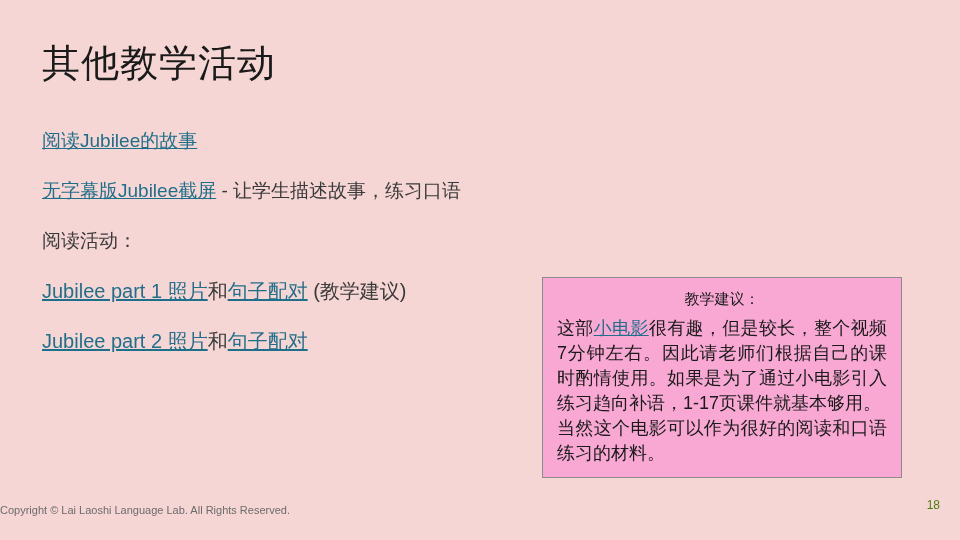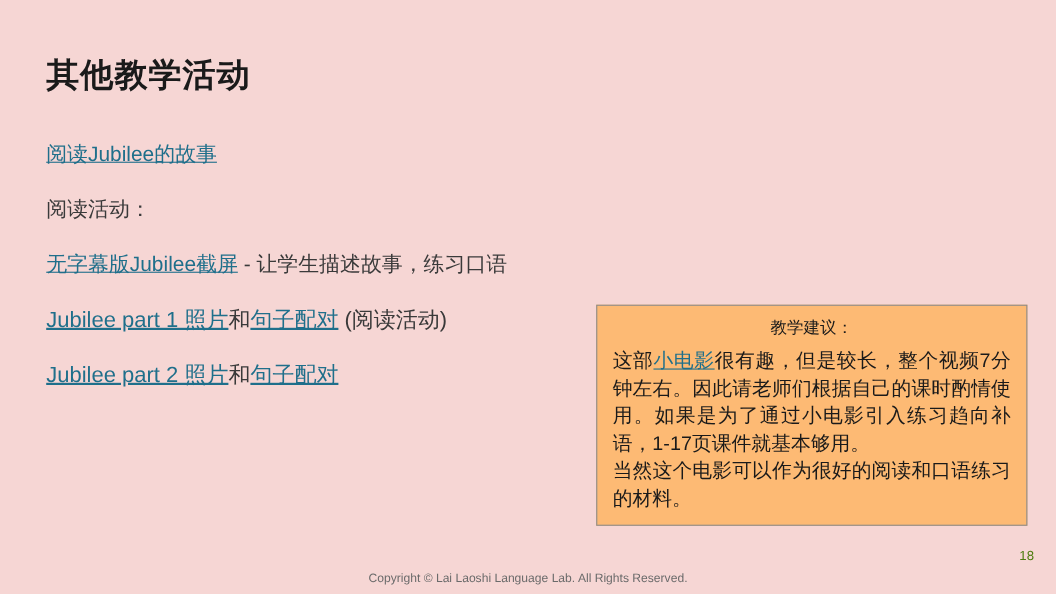--- a/index.html
+++ b/index.html
@@ -16,23 +16,23 @@
   .slide {
     position: relative;
     width: 960px;
     height: 540px;
     background: #f6d6d4;
     box-sizing: border-box;
   }
   .title {
     position: absolute;
     left: 42px;
-    top: 48px;
-    font-size: 30px;
-    font-weight: 700;
+    top: 38px;
+    font-size: 38px;
+    font-weight: 400;
     color: #1a1a1a;
     letter-spacing: 1px;
   }
   .body-block {
     position: absolute;
     left: 42px;
     top: 128px;
     width: 520px;
   }
   .line {
@@ -53,23 +53,23 @@
   .plain {
     color: #3a3a3a;
   }
   .line-bigger {
     font-size: 20px;
   }
   .note-box {
     position: absolute;
     left: 542px;
     top: 277px;
-    width: 392px;
+    width: 360px;
     height: 201px;
-    background: #fdba74;
+    background: #f9a8d4;
     border: 1px solid #8c8c8c;
     box-sizing: border-box;
     padding: 10px 14px 10px 14px;
   }
   .note-title {
     text-align: center;
     font-size: 15px;
     color: #1a1a1a;
     margin-bottom: 6px;
     line-height: 22px;
@@ -81,22 +81,21 @@
     text-align: justify;
   }
   .note-p .link {
     color: #1f6f8b;
     text-decoration: underline;
   }
   .footer {
     position: absolute;
     left: 0;
     right: 0;
-    bottom: 8px;
-    text-align: center;
+    bottom: 24px;
     font-size: 11px;
     color: #6b6b6b;
   }
   .page-num {
     position: absolute;
     right: 20px;
     bottom: 28px;
     font-size: 12px;
     color: #4d7c0f;
   }
@@ -107,28 +106,28 @@
 <div class="slide">
 
   <div class="title">其他教学活动</div>
 
   <div class="body-block">
 
     <div class="line">
       <a class="link" href="#">阅读Jubilee的故事</a>
     </div>
 
-    <div class="line">阅读活动：</div>
-
     <div class="line">
       <a class="link" href="#">无字幕版Jubilee截屏</a><span class="plain"> - 让学生描述故事，练习口语</span>
     </div>
 
+    <div class="line">阅读活动：</div>
+
     <div class="line line-bigger">
-      <a class="link-strong" href="#">Jubilee part 1 照片</a><span class="plain">和</span><a class="link-strong" href="#">句子配对</a><span class="plain"> (阅读活动)</span>
+      <a class="link-strong" href="#">Jubilee part 1 照片</a><span class="plain">和</span><a class="link-strong" href="#">句子配对</a><span class="plain"> (教学建议)</span>
     </div>
 
     <div class="line line-bigger">
       <a class="link-strong" href="#">Jubilee part 2 照片</a><span class="plain">和</span><a class="link-strong" href="#">句子配对</a>
     </div>
 
   </div>
 
   <div class="note-box">
     <div class="note-title">教学建议：</div>

